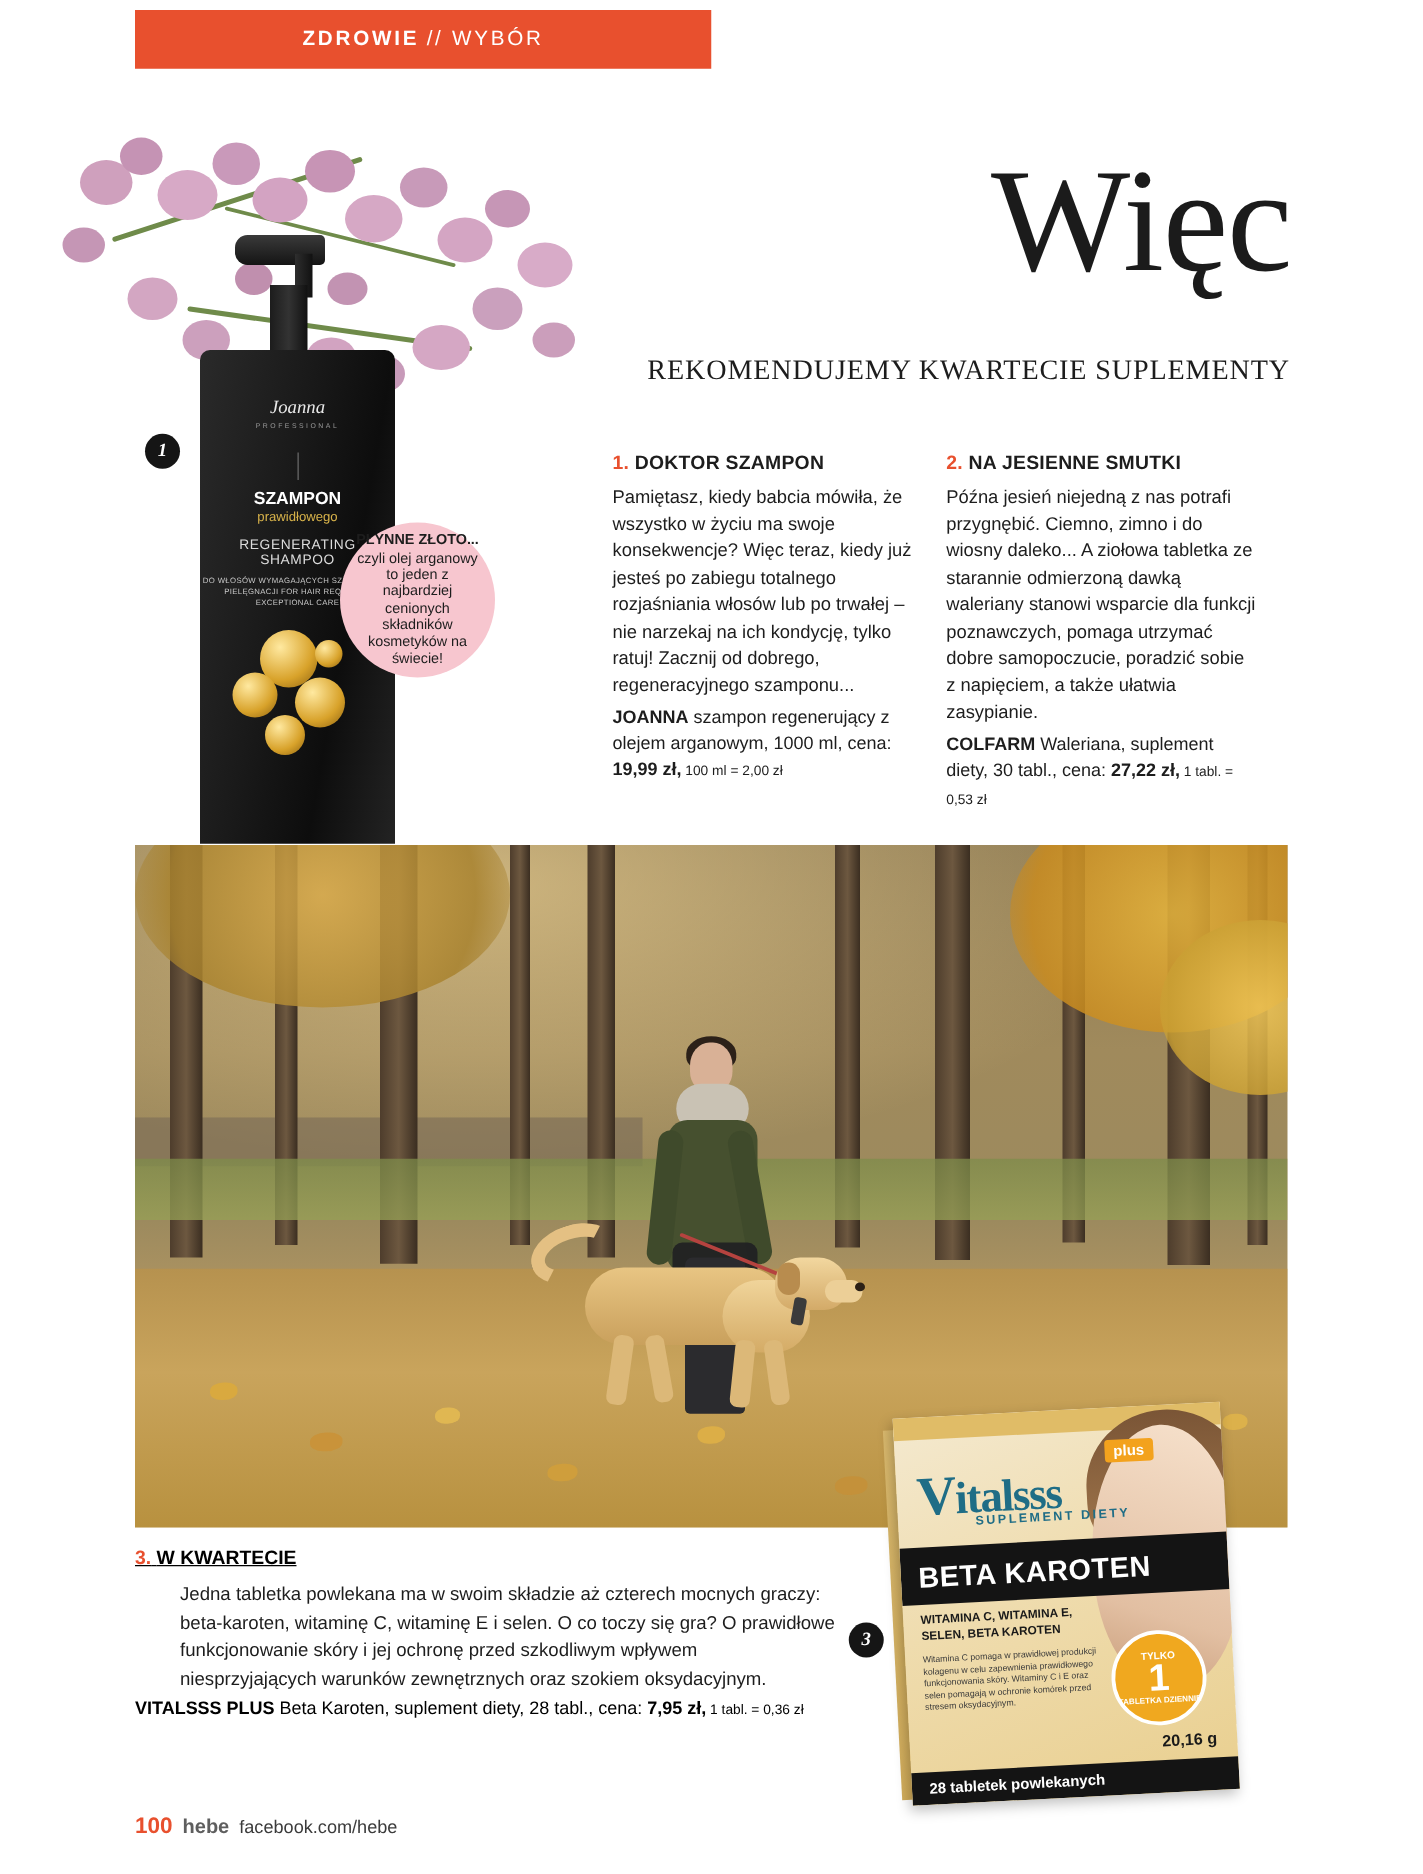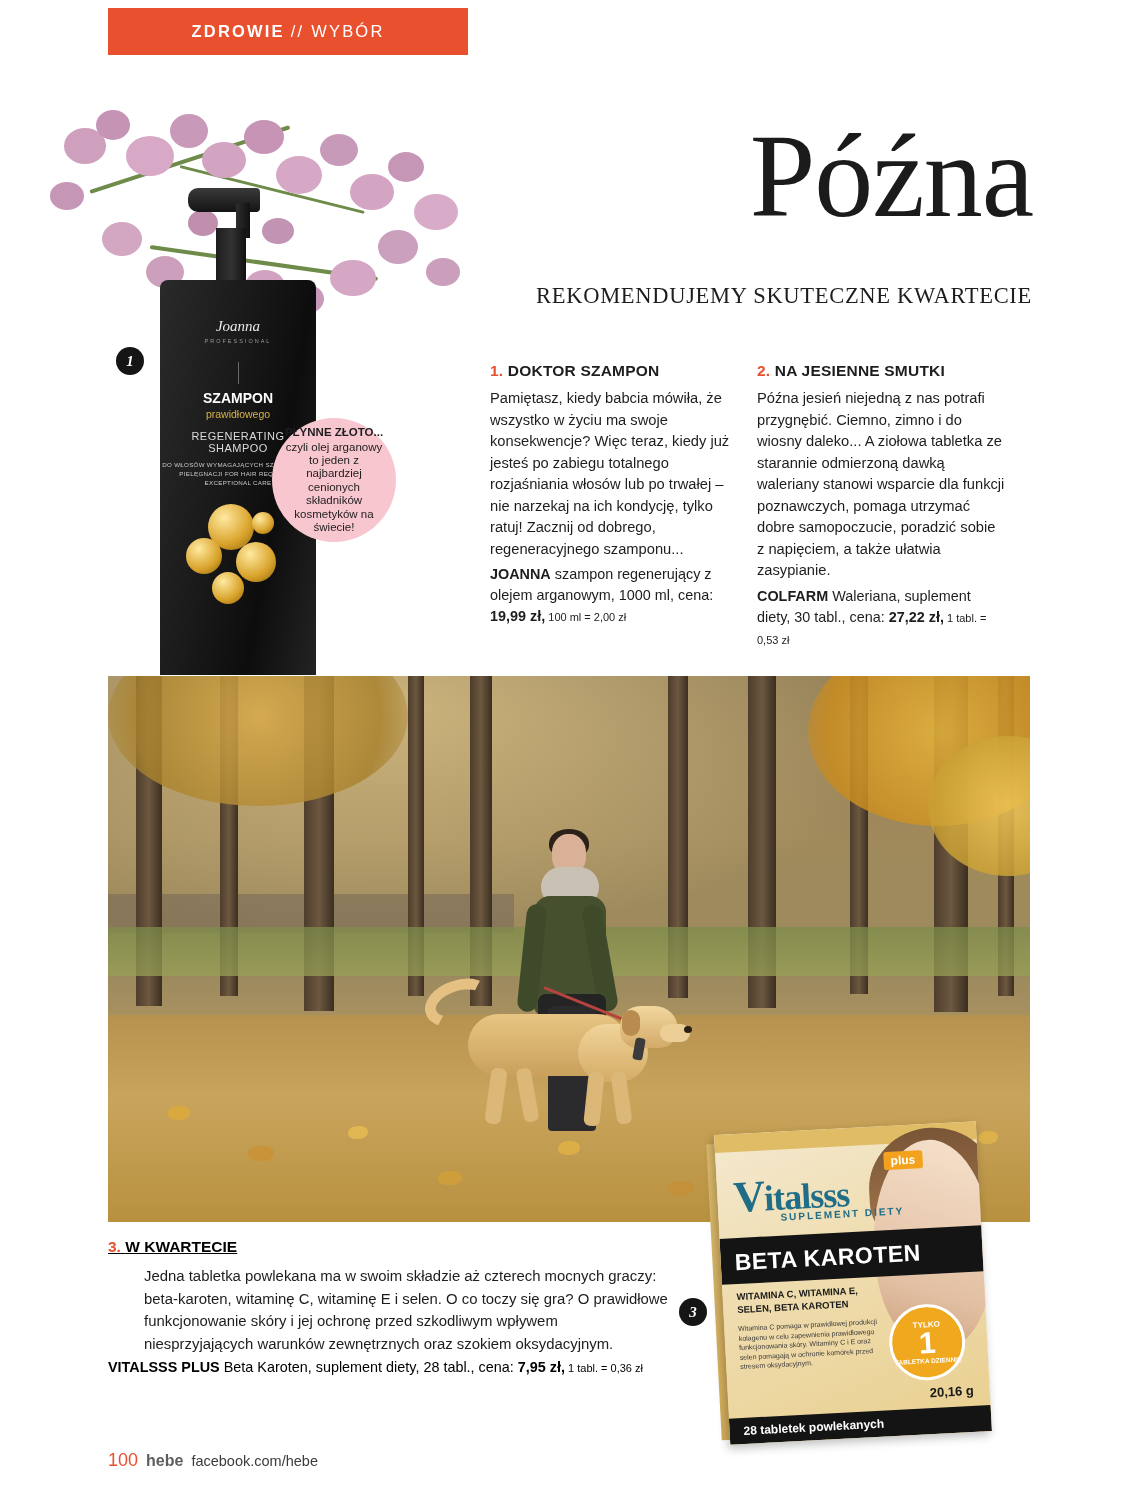--- a/index.html
+++ b/index.html
@@ -7,21 +7,21 @@
     width: 1138px; height: 1499px;
     background: #ffffff;
     font-family: "Liberation Sans", sans-serif;
     overflow: hidden;
   }
   .page { position: relative; width: 1138px; height: 1499px; background: #fff; }
 
   
   .kicker {
     position: absolute; left: 108px; top: 8px;
-    width: 360px; height: 47px;
+    width: 461px; height: 47px;
     background: #e8502e;
     display: flex; align-items: center; justify-content: center;
     letter-spacing: 2.2px;
   }
   .kicker .k-bold { color: #ffffff; font-weight: bold; font-size: 16.5px; }
   .kicker .k-light { color: #ffffff; font-weight: normal; font-size: 16.5px; }
 
   
   .wybor-title {
     position: absolute; right: 105px; top: 118px;
@@ -194,37 +194,37 @@
   
   .bottom-block { position: absolute; left: 108px; top: 1238px; width: 560px; }
   .bottom-block h3 { font-size: 15.5px; margin-bottom: 9px; text-decoration: underline; }
   .bottom-block h3 .num { color: #e8502e; }
   .bottom-block p { font-size: 14.9px; line-height: 22.5px; color: #1d1d1d; margin-left: 36px; }
   .bottom-block .prod { font-size: 14.4px; margin-top: 4px; }
   .bottom-block .unit { font-size: 11px; text-align: center; }
 
   
   .footer { position: absolute; left: 108px; bottom: 28px; display: flex; align-items: baseline; gap: 8px; }
-  .footer .pg { color: #e8502e; font-size: 18px; font-weight: normal; }
+  .footer .pg { color: #e8502e; font-size: 18px; font-weight: bold; }
   .footer .brand { color: #5e5e5e; font-size: 16px; font-weight: bold; }
   .footer .url { color: #3b3b3b; font-size: 14.5px; }
 </style>
 </head>
 <body>
 
 <div class="page">
 
   <div class="kicker">
     <span class="k-bold">ZDROWIE</span>
     <span style="width:6px"></span>
     <span class="k-light">// WYBÓR</span>
   </div>
 
-  <div class="wybor-title">Późna</div>
-  <div class="subtitle">REKOMENDUJEMY SKUTECZNE  KWARTECIE</div>
+  <div class="wybor-title">Więc</div>
+  <div class="subtitle">REKOMENDUJEMY KWARTECIE  SUPLEMENTY</div>
 
   <div class="photo-top">
     <div class="flowers">
       <div class="stem" style="left:60px; top:120px; width:210px; height:4px; transform:rotate(-18deg);"></div>
       <div class="stem" style="left:120px; top:175px; width:230px; height:4px; transform:rotate(8deg);"></div>
       <div class="stem" style="left:150px; top:95px; width:190px; height:3px; transform:rotate(14deg);"></div>
       <div class="fl" style="left:34px;  top:58px;  width:42px; height:36px; background:#cfa0bd;"></div>
       <div class="fl" style="left:66px;  top:40px;  width:34px; height:30px; background:#c593b4;"></div>
       <div class="fl" style="left:96px;  top:66px;  width:48px; height:40px; background:#d7a9c6;"></div>
       <div class="fl" style="left:140px; top:44px;  width:38px; height:34px; background:#c999ba;"></div>

